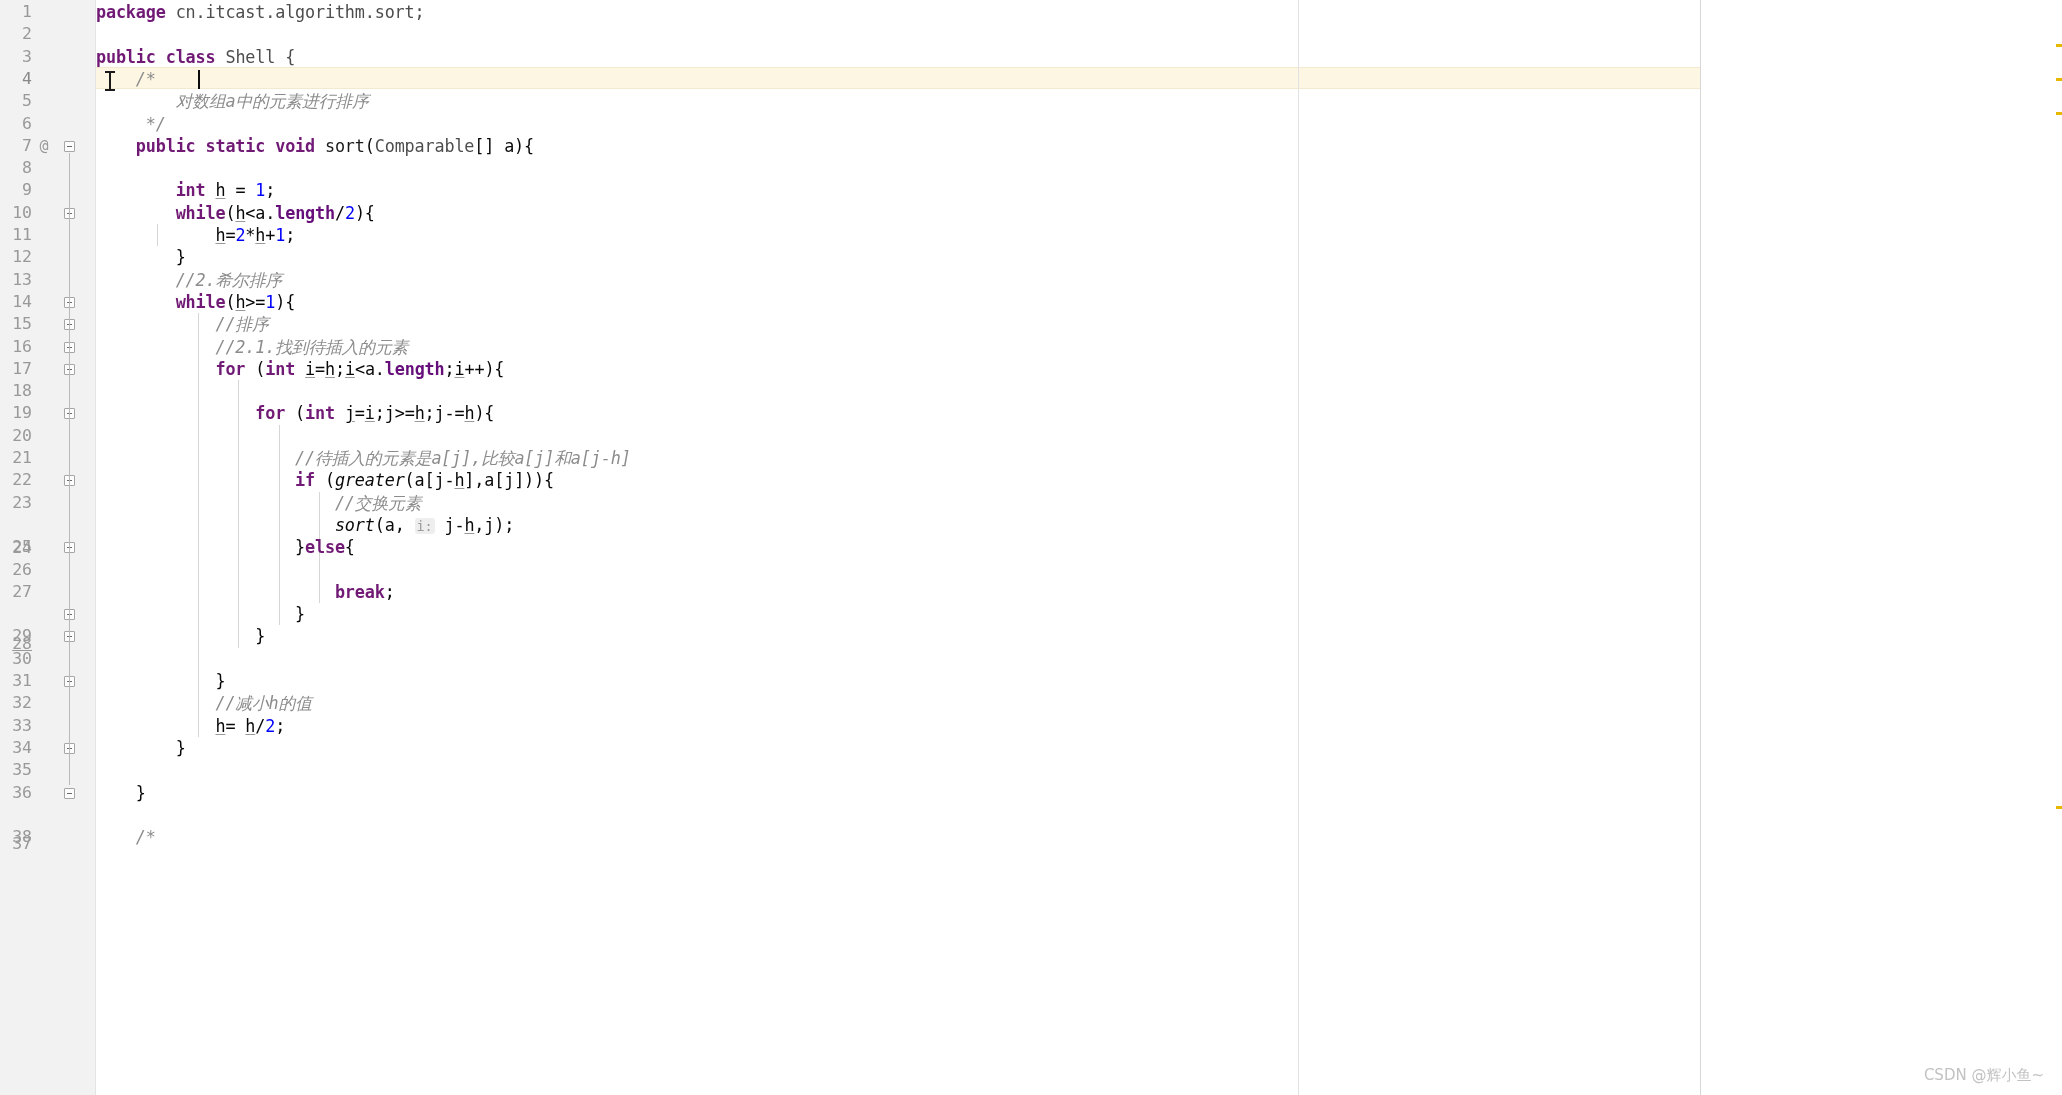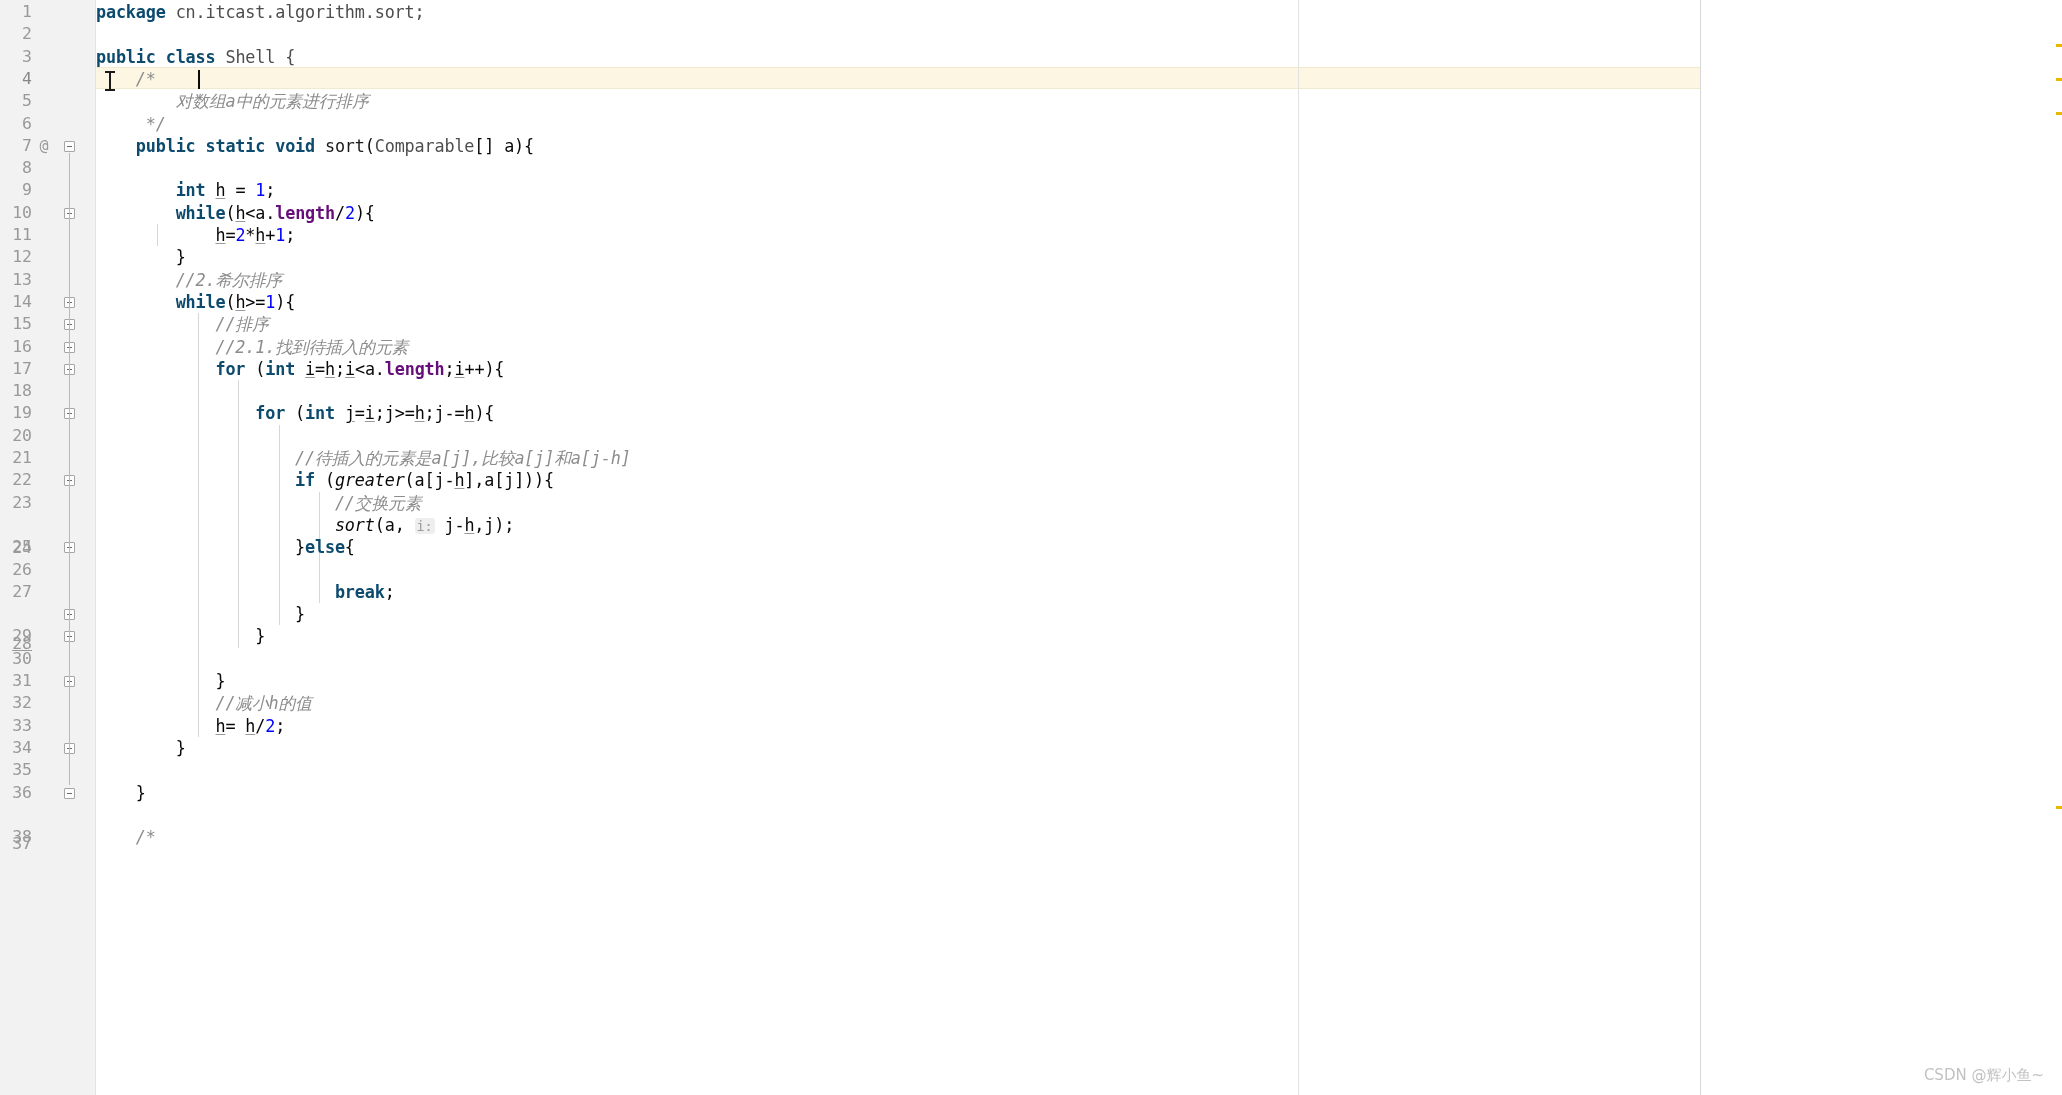--- a/index.html
+++ b/index.html
@@ -114,21 +114,21 @@
     position: absolute;
     left: 0;
     height: 22.3px;
     white-space: pre;
     font-family: "DejaVu Sans Mono", "Liberation Mono", monospace;
     font-size: 16.8px;
     line-height: 22.3px;
     color: #080808;
     letter-spacing: -0.15px;
   }
-  .kw  { color: #0c4a6e; font-weight: bold; }
+  .kw  { color: #701a75; font-weight: bold; }
   .num { color: #0000ff; }
   .fld { color: #660e7a; font-weight: bold; }
   .cmt { color: #8c8c8c; font-style: italic; }
   .cls { color: #4d4d4d; }
   .mtd { color: #1a1a1a; }
   .ital{ font-style: italic; }
   .un  { text-decoration: underline; text-decoration-color: #9a9a9a; text-underline-offset: 2px; }
   .hint {
     color: #9c9c9c;
     background: #eeeeee;

